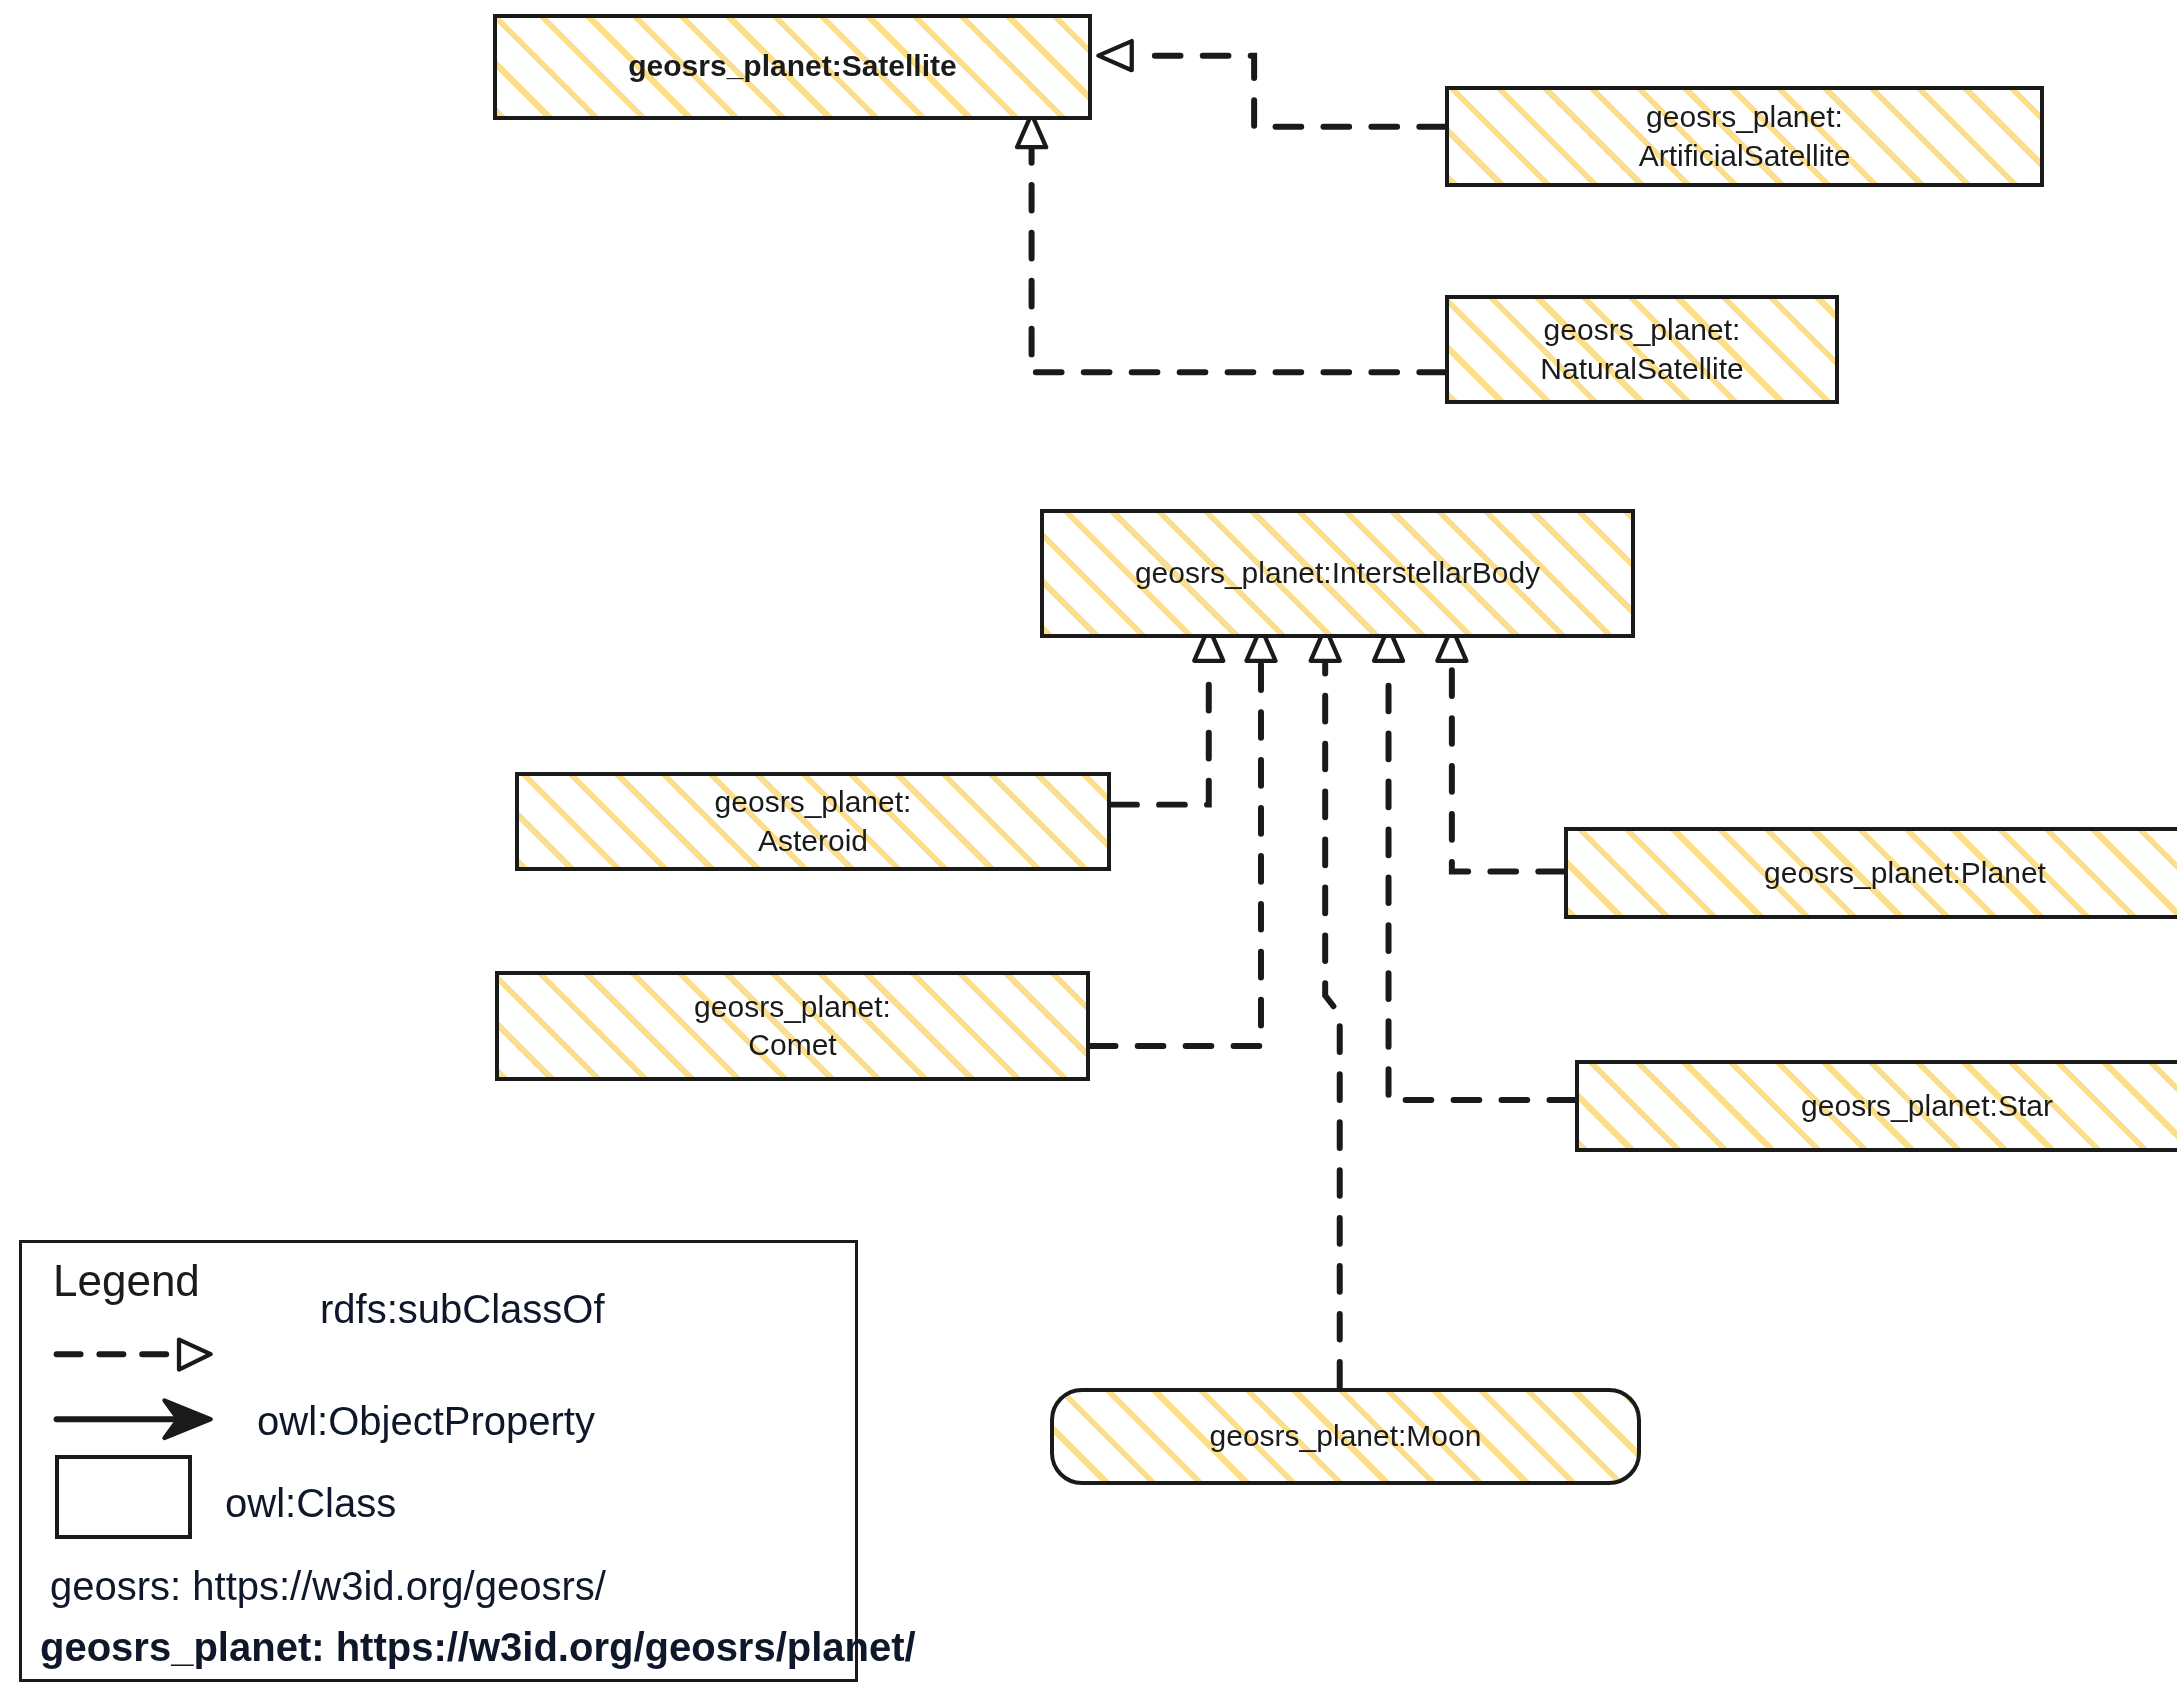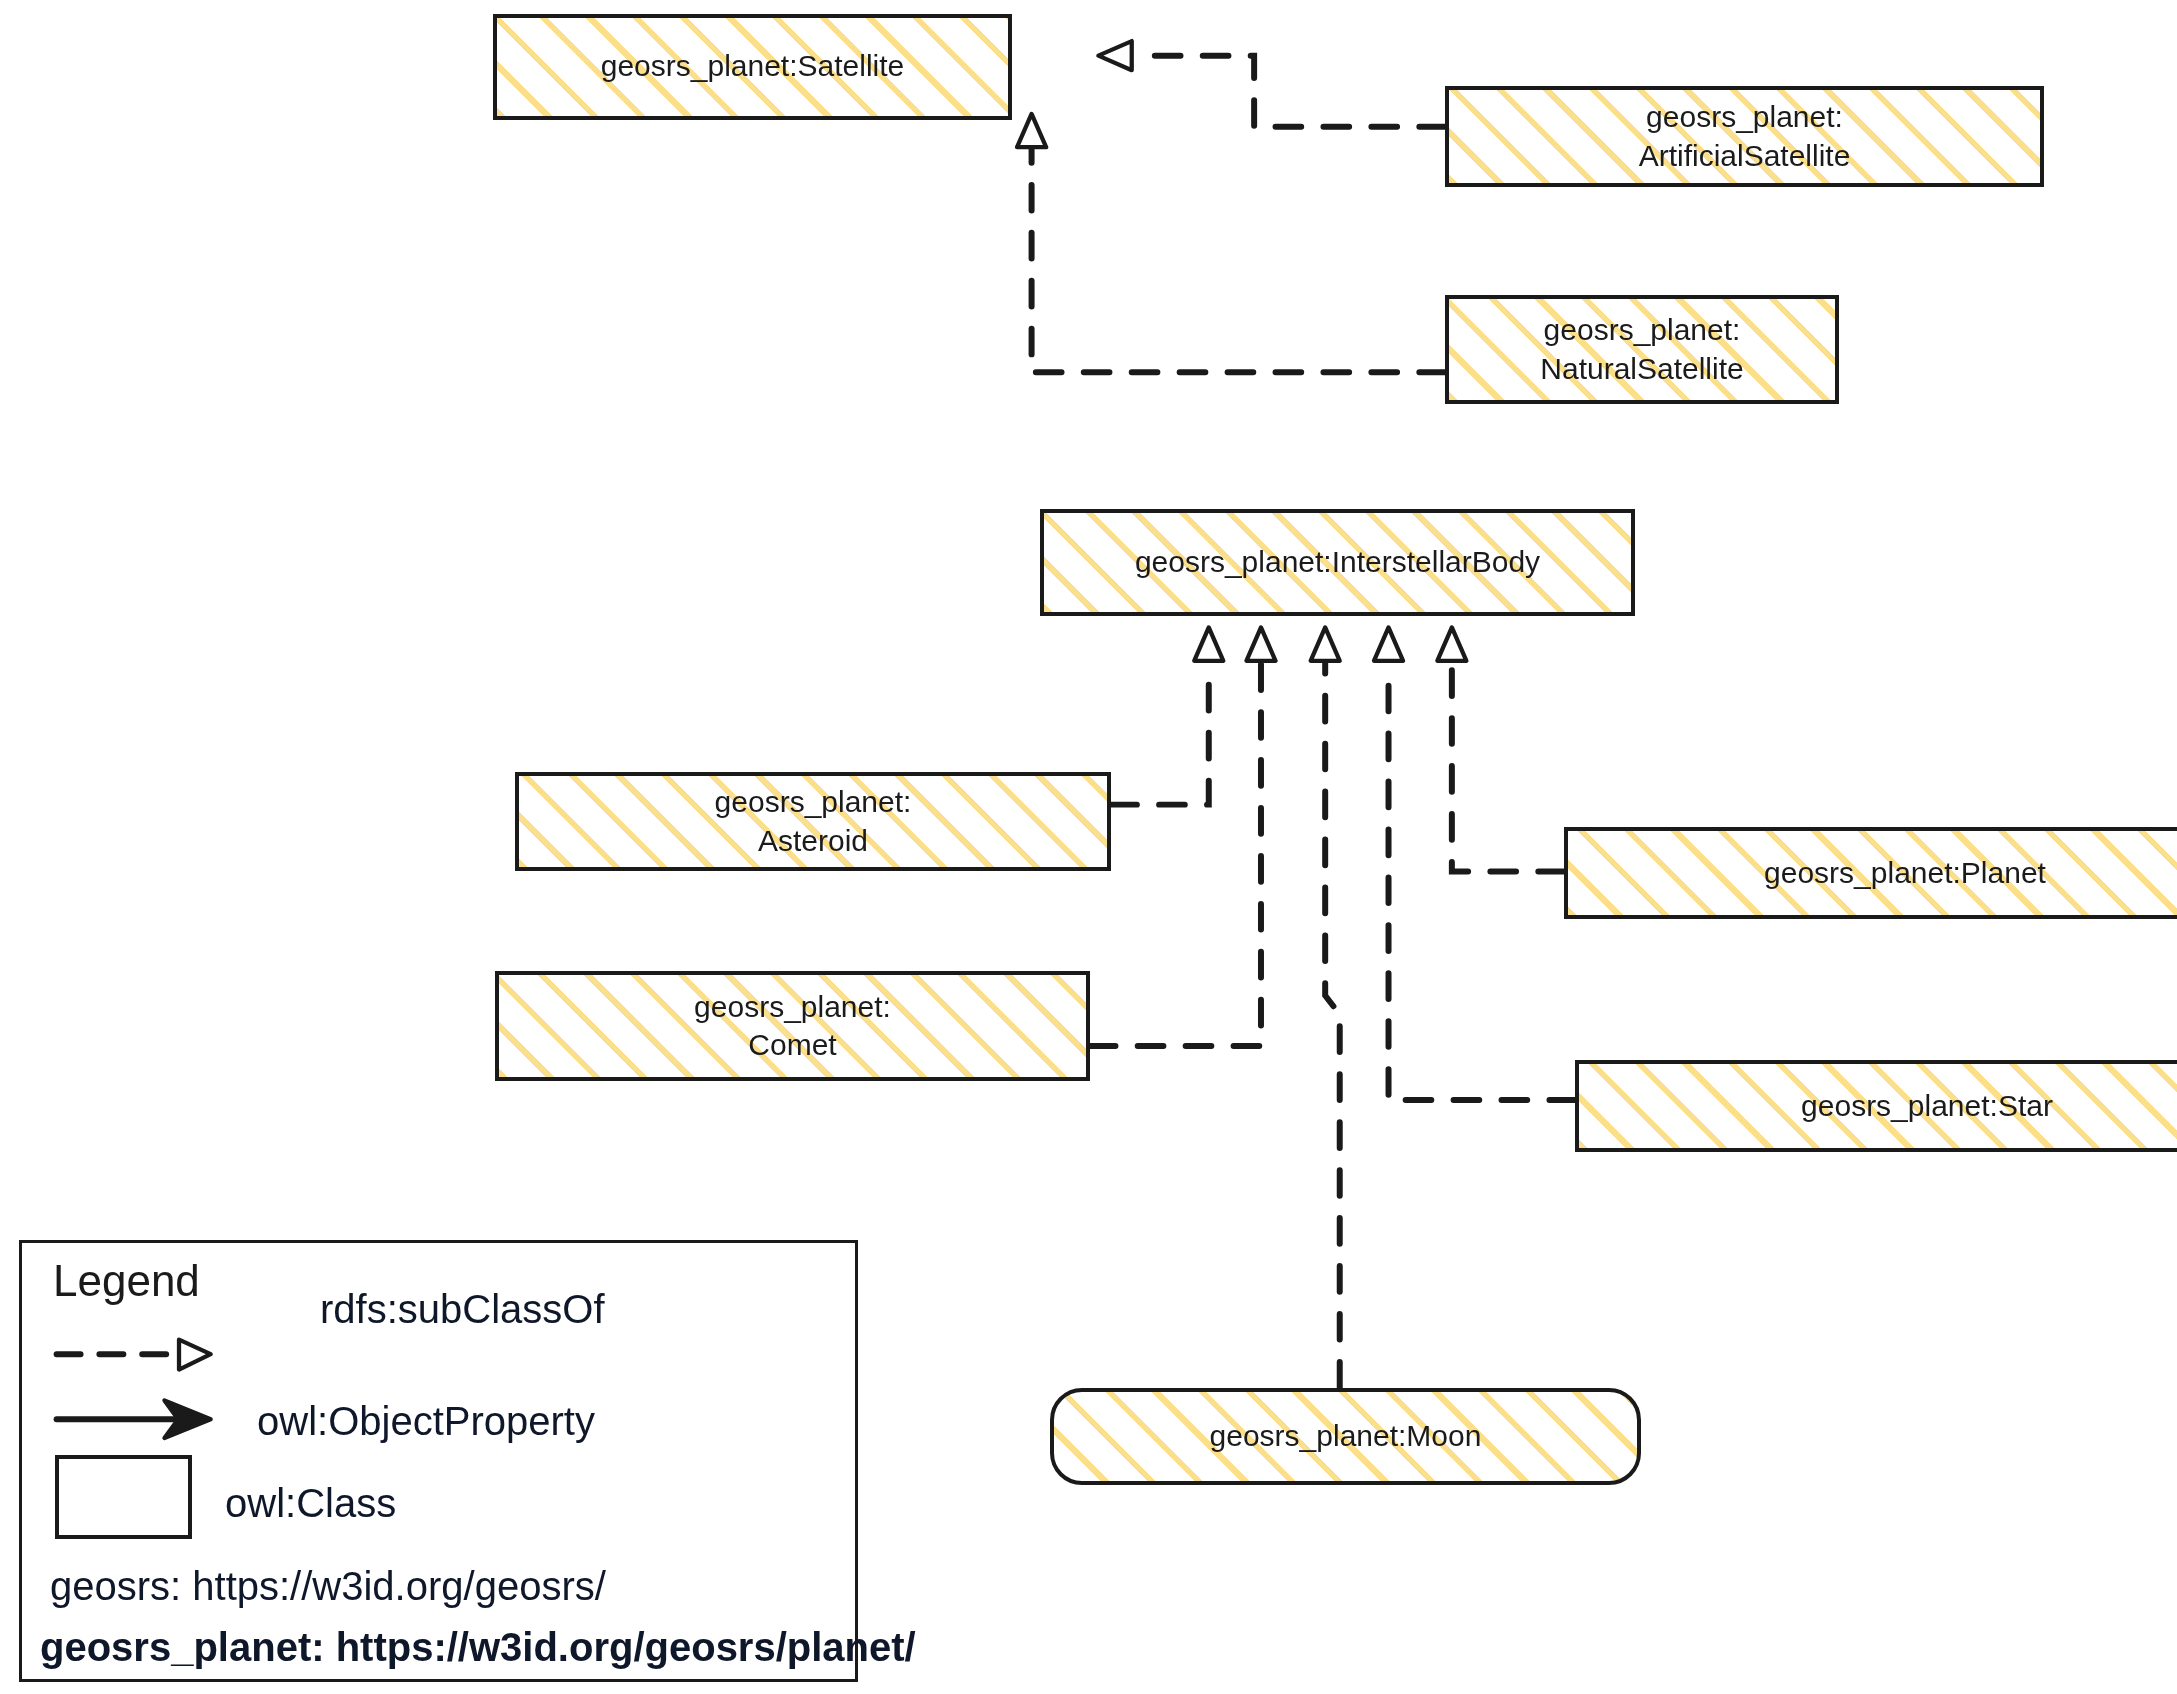--- a/index.html
+++ b/index.html
@@ -111,26 +111,26 @@
       <path d="M1840,1285 L1622,1285 L1622,775" fill="none" stroke="#1a1a1a" stroke-width="7" stroke-dasharray="30 26" stroke-linecap="round"></path>
       <path d="M1622,733 L1639,772 L1605,772 Z" fill="#ffffff" stroke="#1a1a1a" stroke-width="5" stroke-linejoin="round"></path>
     </g>
 
     <g>
       <path d="M1827,1018 L1696,1018 L1696,775" fill="none" stroke="#1a1a1a" stroke-width="7" stroke-dasharray="30 26" stroke-linecap="round"></path>
       <path d="M1696,733 L1713,772 L1679,772 Z" fill="#ffffff" stroke="#1a1a1a" stroke-width="5" stroke-linejoin="round"></path>
     </g>
   </svg>
 
-  <div class="node-box" style="left:493px;  top:13.7px;   width:519px; height:106px;">geosrs_planet:Satellite</div>
+  <div class="node-box" style="left:493px;  top:13.7px;   width:599px; height:106px;font-weight:bold;">geosrs_planet:Satellite</div>
   <div class="node-box" style="left:1445px; top:86px;  width:599px; height:101px;">geosrs_planet:
 ArtificialSatellite</div>
   <div class="node-box" style="left:1445px; top:295px;  width:394px; height:109px;">geosrs_planet:
 NaturalSatellite</div>
-  <div class="node-box" style="left:1040px; top:509px;  width:595px; height:107px;">geosrs_planet:InterstellarBody</div>
+  <div class="node-box" style="left:1040px; top:509px;  width:595px; height:129px;">geosrs_planet:InterstellarBody</div>
   <div class="node-box" style="left:515px;  top:772px;  width:596px; height:99px;">geosrs_planet:
 Asteroid</div>
   <div class="node-box" style="left:1564px; top:827px;  width:682px; height:92px;">geosrs_planet:Planet</div>
   <div class="node-box" style="left:495px;  top:971px; width:595px; height:110px;">geosrs_planet:
 Comet</div>
   <div class="node-box" style="left:1575px; top:1060px; width:704px; height:92px;">geosrs_planet:Star</div>
   <div class="node-box" style="left:1050px; top:1388px; width:591px; height:97px;border-radius:32px;">geosrs_planet:Moon</div>
 
   <div class="legend-box" style="left:19px; top:1240px; width:839px; height:442px;"></div>
 

